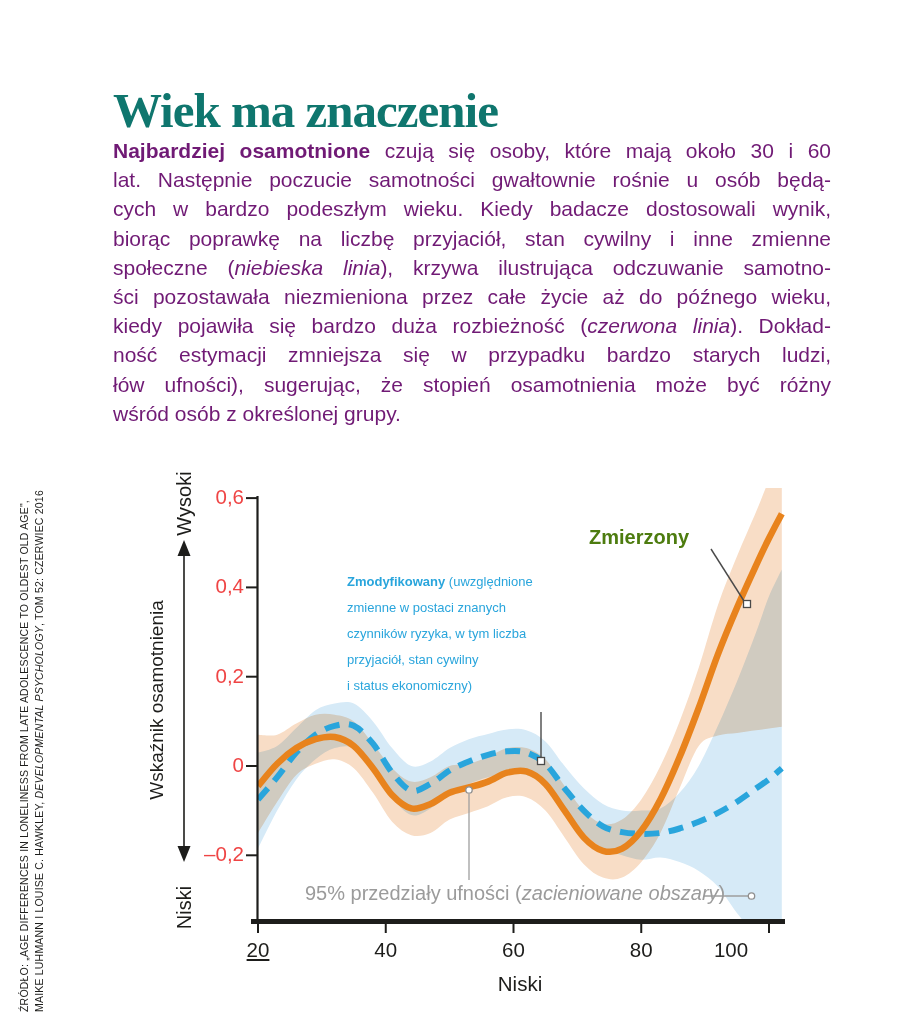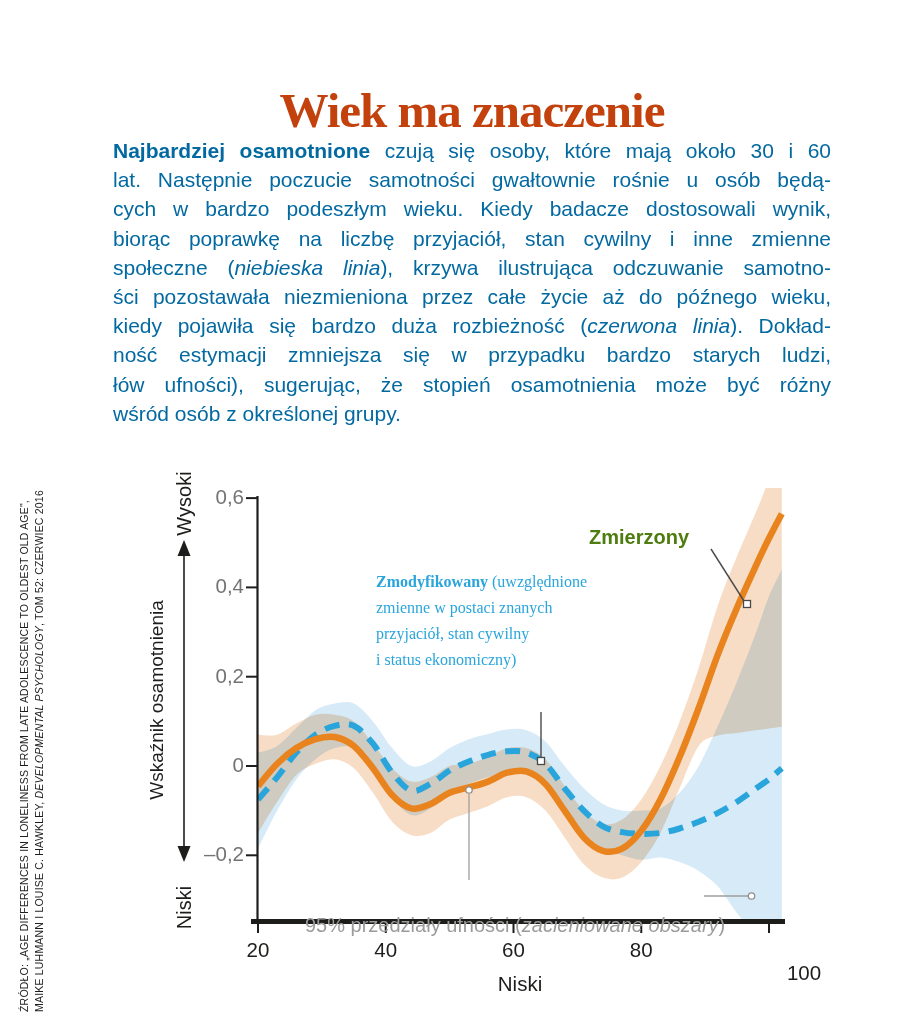--- a/index.html
+++ b/index.html
@@ -1,41 +1,41 @@
 <!DOCTYPE html>
 <html><head>
 <meta charset="utf-8">
 <style>
   html,body{margin:0;padding:0;background:#fff;}
   body{width:900px;height:1017px;position:relative;overflow:hidden;
        font-family:"Liberation Sans",sans-serif;color:#1d1d1b;}
   .b{font-weight:700;}
   .i{font-style:italic;}
-  .page-title{position:absolute;left:113px;top:48px;width:718px;text-align:center;
+  .page-title{position:absolute;left:113px;top:48px;width:718px;text-align:left;
       font-family:"Liberation Serif",serif;font-weight:700;font-size:49px;line-height:60px;
-      color:#c2410c;letter-spacing:-1px;}
+      color:#0f766e;letter-spacing:-1px;}
   .intro{position:absolute;left:113px;top:136px;width:718px;
-      font-size:21px;line-height:29.2px;color:#0369a1;}
+      font-size:21px;line-height:29.2px;color:#701a75;}
   .intro div{text-align:justify;text-align-last:justify;white-space:nowrap;}
   .intro div:last-child{text-align-last:left;}
   .source-note{position:absolute;left:17px;top:1012px;width:580px;
       transform:rotate(-90deg);transform-origin:0 0;
       font-size:10.5px;line-height:14.5px;letter-spacing:0.2px;color:#1d1d1b;}
   .chart-label{position:absolute;}
   .rot{transform:rotate(-90deg);}
-  .y-tick-label{position:absolute;width:48px;text-align:right;font-size:20.5px;color:#737373;}
+  .y-tick-label{position:absolute;width:48px;text-align:right;font-size:20.5px;color:#ef4444;}
   .x-tick-label{position:absolute;width:60px;text-align:center;font-size:20.5px;color:#1d1d1b;}
   .axis-word{font-size:20px;color:#1d1d1b;text-align:center;}
   .y-axis-title{font-size:19px;color:#1d1d1b;white-space:nowrap;}
   .x-axis-title{position:absolute;left:460px;top:972px;width:120px;text-align:center;
       font-size:20.5px;color:#1d1d1b;}
   .measured-label{position:absolute;left:589px;top:526px;font-size:20px;font-weight:700;}
-  .adjusted-label{position:absolute;left:376px;top:569px;width:320px;
-      font-size:16px;line-height:26px;font-weight:400;font-family:Liberation Serif, serif;}
-  .ci-label{position:absolute;left:305px;top:882px;font-size:20px;white-space:nowrap;margin-top:32px;}
+  .adjusted-label{position:absolute;left:347px;top:569px;width:320px;
+      font-size:13px;line-height:26px;font-weight:400;}
+  .ci-label{position:absolute;left:305px;top:882px;font-size:20px;white-space:nowrap;}
   svg{position:absolute;left:0;top:0;}
   .band{mix-blend-mode:multiply;stroke:none;}
 </style>
 </head>
 <body>
 
 <h1 class="page-title">Wiek ma znaczenie</h1>
 
 <div class="intro">
     <div><span class="b">Najbardziej osamotnione</span><span> czują się osoby, które mają około 30 i 60</span></div>
@@ -102,28 +102,29 @@
 <div class="chart-label axis-word rot" style="left:154px;top:896px;width:60px;">Niski</div>
 <div class="chart-label y-axis-title rot" style="left:42px;top:689px;width:230px;text-align:center;">Wskaźnik osamotnienia</div>
 <div id="y-tick-labels">
     <div class="y-tick-label" style="left: 196px; top: 485.1px;">0,6</div>
     <div class="y-tick-label" style="left: 196px; top: 574.4px;">0,4</div>
     <div class="y-tick-label" style="left: 196px; top: 663.7px;">0,2</div>
     <div class="y-tick-label" style="left: 196px; top: 753px;">0</div>
     <div class="y-tick-label" style="left: 196px; top: 842.3px;">–0,2</div>
   </div>
 <div id="x-tick-labels">
-    <div class="x-tick-label" style="left: 228px; top: 938px;">20</div>
+    <div class="x-tick-label" style="left: 228px; top: 938px; text-decoration: underline;">20</div>
     <div class="x-tick-label" style="left: 355.75px; top: 938px;">40</div>
     <div class="x-tick-label" style="left: 483.5px; top: 938px;">60</div>
     <div class="x-tick-label" style="left: 611.25px; top: 938px;">80</div>
-    <div class="x-tick-label" style="left: 774px; top: 938px; margin-top: 23px;">100</div>
+    <div class="x-tick-label" style="left: 701px; top: 938px;">100</div>
   </div>
 <div class="x-axis-title">Niski</div>
 
 <div class="measured-label" style="color: #4d7c0f;">Zmierzony</div>
 <div class="adjusted-label" style="color: rgb(41, 165, 220);">
     <div><span class="b">Zmodyfikowany</span><span> (uwzględnione</span></div>
     <div><span>zmienne w postaci znanych</span></div>
+    <div><span>czynników ryzyka, w tym liczba</span></div>
     <div><span>przyjaciół, stan cywilny</span></div>
     <div><span>i status ekonomiczny)</span></div>
   </div>
 <div class="ci-label" style="color: rgb(155, 155, 155);"><span>95% przedziały ufności (</span><span class="i">zacieniowane obszary</span><span>)</span></div>
 
 </body></html>

